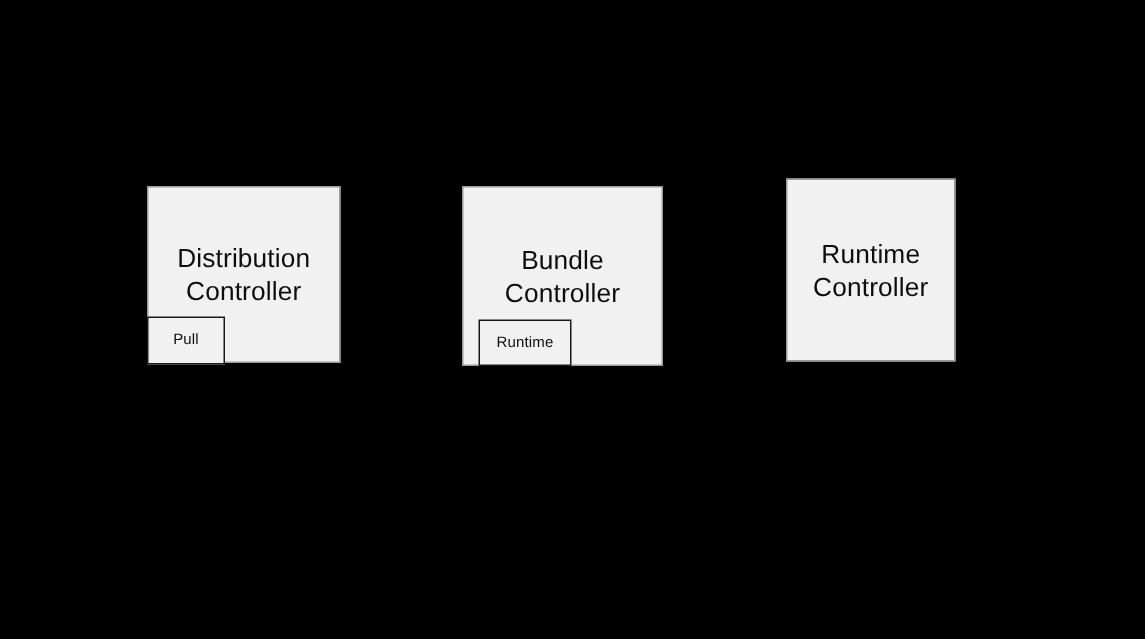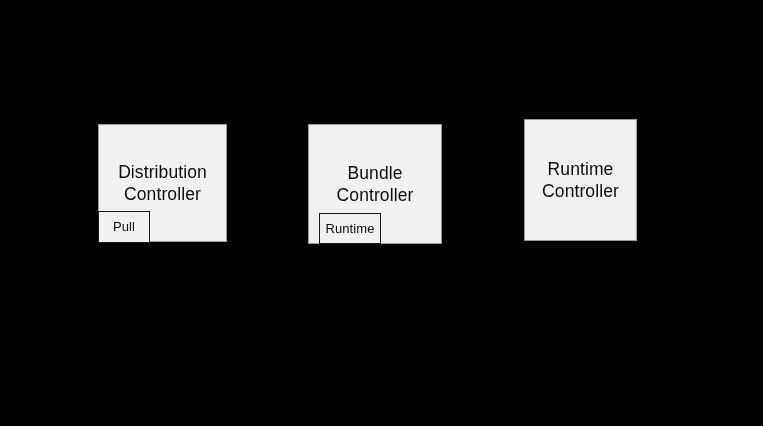--- a/index.html
+++ b/index.html
@@ -41,21 +41,21 @@
     position: absolute;
     box-sizing: border-box;
     background: #f1f1f1;
     border: 1px solid #1a1a1a;
     display: flex;
     align-items: center;
     justify-content: center;
     z-index: 5;
   }
   .subnode-label {
-    font-size: 13px;
+    font-size: 10px;
     line-height: 1.2;
     color: #0d0d0d;
     text-align: center;
     letter-spacing: 0.1px;
     padding: 0 5px;
     white-space: nowrap;
   }
 </style>
 </head>
 <body>

